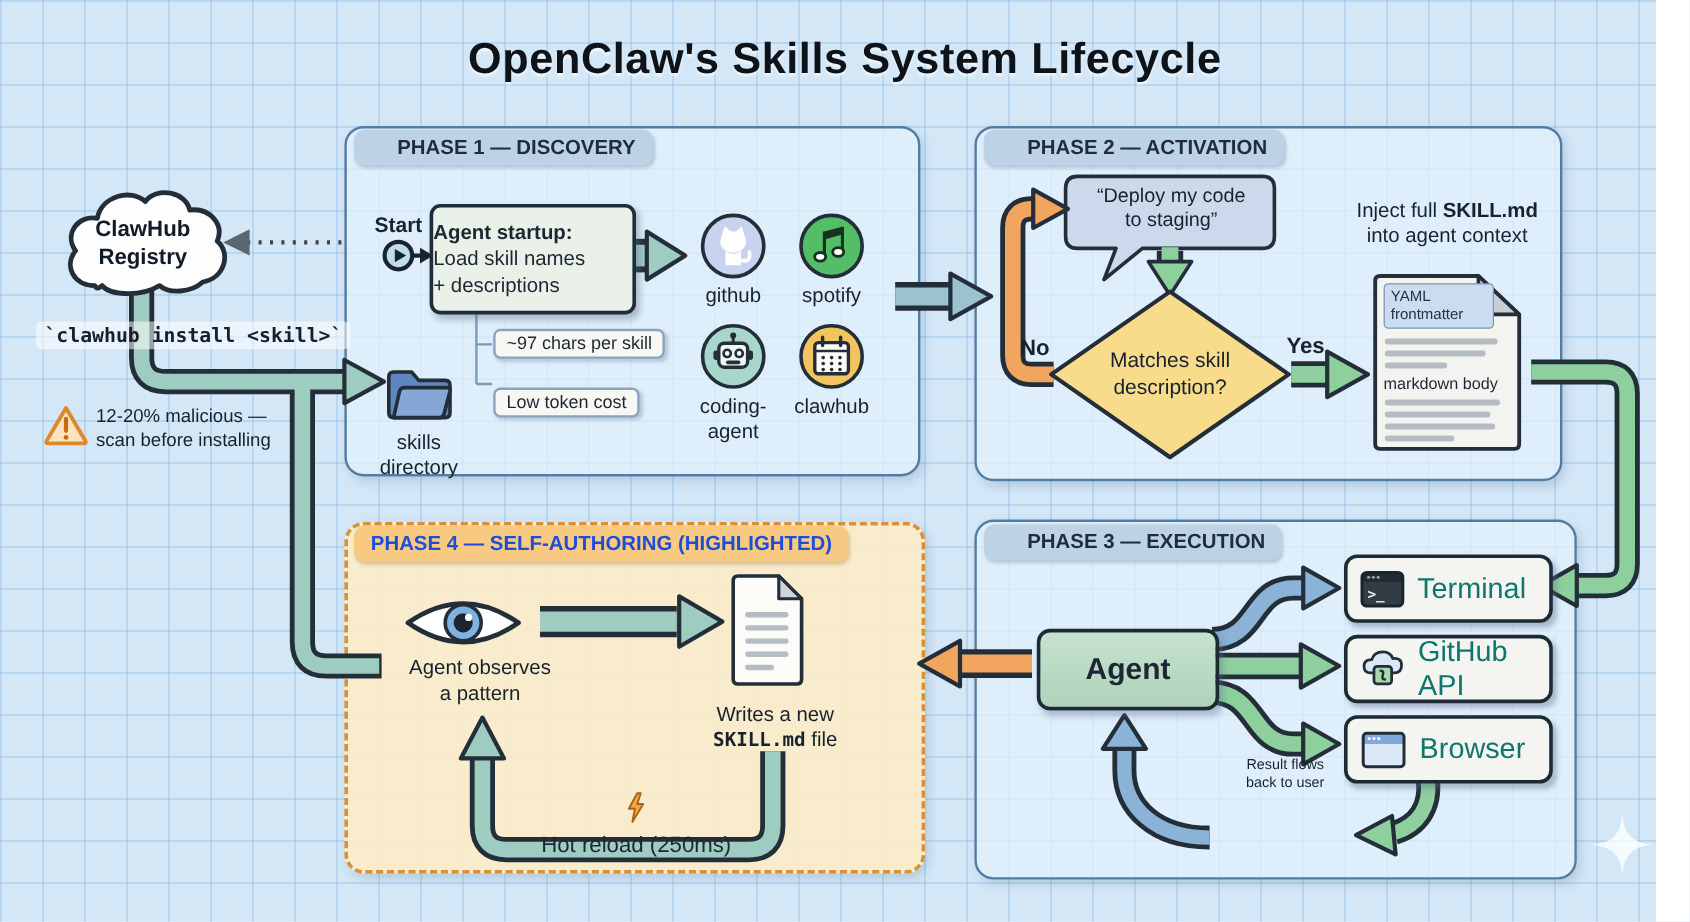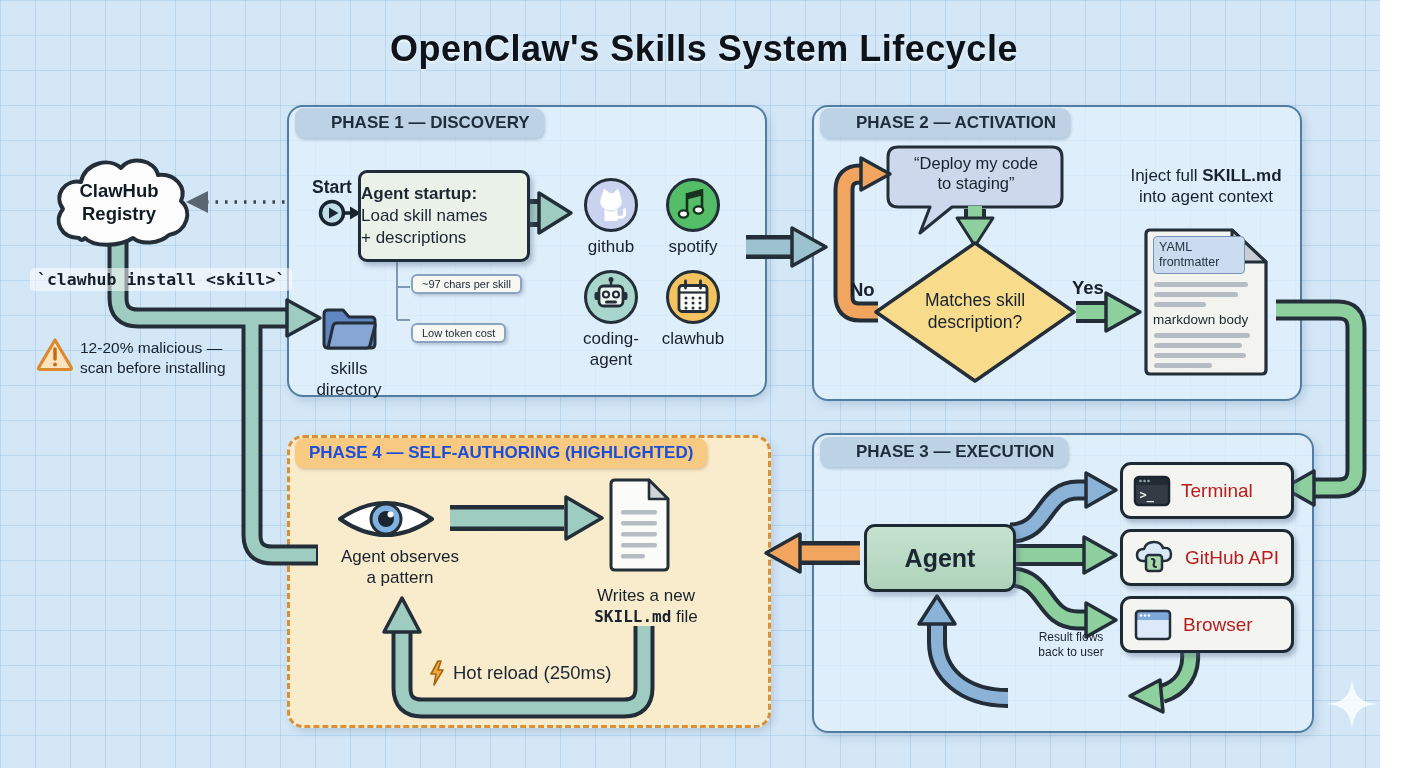--- a/index.html
+++ b/index.html
@@ -21,25 +21,25 @@
   .chip-blue{background:#bdd3e5;box-shadow:1px 2px 3px rgba(90,120,150,.35);padding-left:36px;}
   .chip-amber{background:#f8c981;color:#1d4ed8;box-shadow:1px 2px 3px rgba(160,120,60,.35);}
   svg.overlay{position:absolute;left:0;top:0;z-index:2;}
   .node{z-index:3;}
   .lbl{z-index:3;font-size:17px;color:#18222c;}
   .lbl b{font-weight:bold;}
   .lbl .blk{display:block;}
   .startup-box{background:#e9f1e9;border:3px solid #1f2d38;border-radius:9px;
     box-shadow:3px 4px 5px rgba(90,110,140,.4);display:flex;flex-direction:column;justify-content:center;}
   .startup-box span{display:block;font-size:17px;line-height:1.28;}
-  .tag{background:#f7f8f4;border:2px solid #8aa4bf;border-radius:6px;font-size:11px;
+  .tag{background:#f7f8f4;border:2px solid #8aa4bf;border-radius:6px;font-size:15px;
     padding:2px 9px;white-space:nowrap;box-shadow:2px 2px 3px rgba(90,110,140,.3);z-index:3;}
   .toolbox{background:#f4f4f1;border:3px solid #1d2a33;border-radius:11px;
     box-shadow:3px 4px 4px rgba(90,110,140,.4);display:flex;align-items:center;gap:10px;padding-left:10px;z-index:3;}
-  .toolbox .tool-label{font-size:19px;color:#b91c1c;}
+  .toolbox .tool-label{font-size:24px;color:#0f766e;}
   .agent-box{background:linear-gradient(180deg,#c6e2cf,#aed3ba);border:3.5px solid #1d2a33;border-radius:11px;
     display:flex;align-items:center;justify-content:center;font-size:25px;font-weight:bold;
     box-shadow:3px 4px 5px rgba(90,110,140,.4);z-index:3;}
   .doc{z-index:3;}
   .doc-chip{position:absolute;left:11px;top:10px;width:80px;background:#ccdcf0;border:1.5px solid #7a94b8;
     border-radius:4px;font-size:12.5px;line-height:1.18;padding:3px 5px;color:#24313f;}
   .bar{position:absolute;height:4.5px;border-radius:2.5px;background:#b6bcc3;}
   .doc-body-label{position:absolute;left:11px;font-size:13.5px;color:#1c2733;}
   .code-pill{background:rgba(255,255,255,.55);border-radius:5px;padding:2px 7px;font-size:16.5px;
     color:#16202a;z-index:3;white-space:nowrap;font-weight:bold;}
@@ -391,20 +391,20 @@
         <rect x="14" y="67" width="36" height="4.5" rx="2"></rect>
         <rect x="14" y="78" width="24" height="4.5" rx="2"></rect>
       </g>
     </svg>
   </div>
   <div class="abs lbl tc" style="left:568px;top:585px;width:156px;">
     <span class="blk">Writes a new</span>
     <span class="blk"><span class="mono" style="font-size:16px;font-weight:bold;">SKILL.md</span><span> file</span></span>
   </div>
 
-  <div class="abs hotrow" style="left:428px;top:660px;">
+  <div class="abs hotrow" style="left:451px;top:660px;flex-direction:column;">
     <svg width="18" height="26" viewBox="0 0 18 26">
       <path d="M10,1 L3,14 L8,14 L6,25 L15,10 L10,10 L13,1 Z" fill="#f2a73f" stroke="#a86413" stroke-width="1.6" stroke-linejoin="round"></path>
     </svg>
     <span>Hot reload (250ms)</span>
   </div>
 
 </div>
 
 </body></html>

